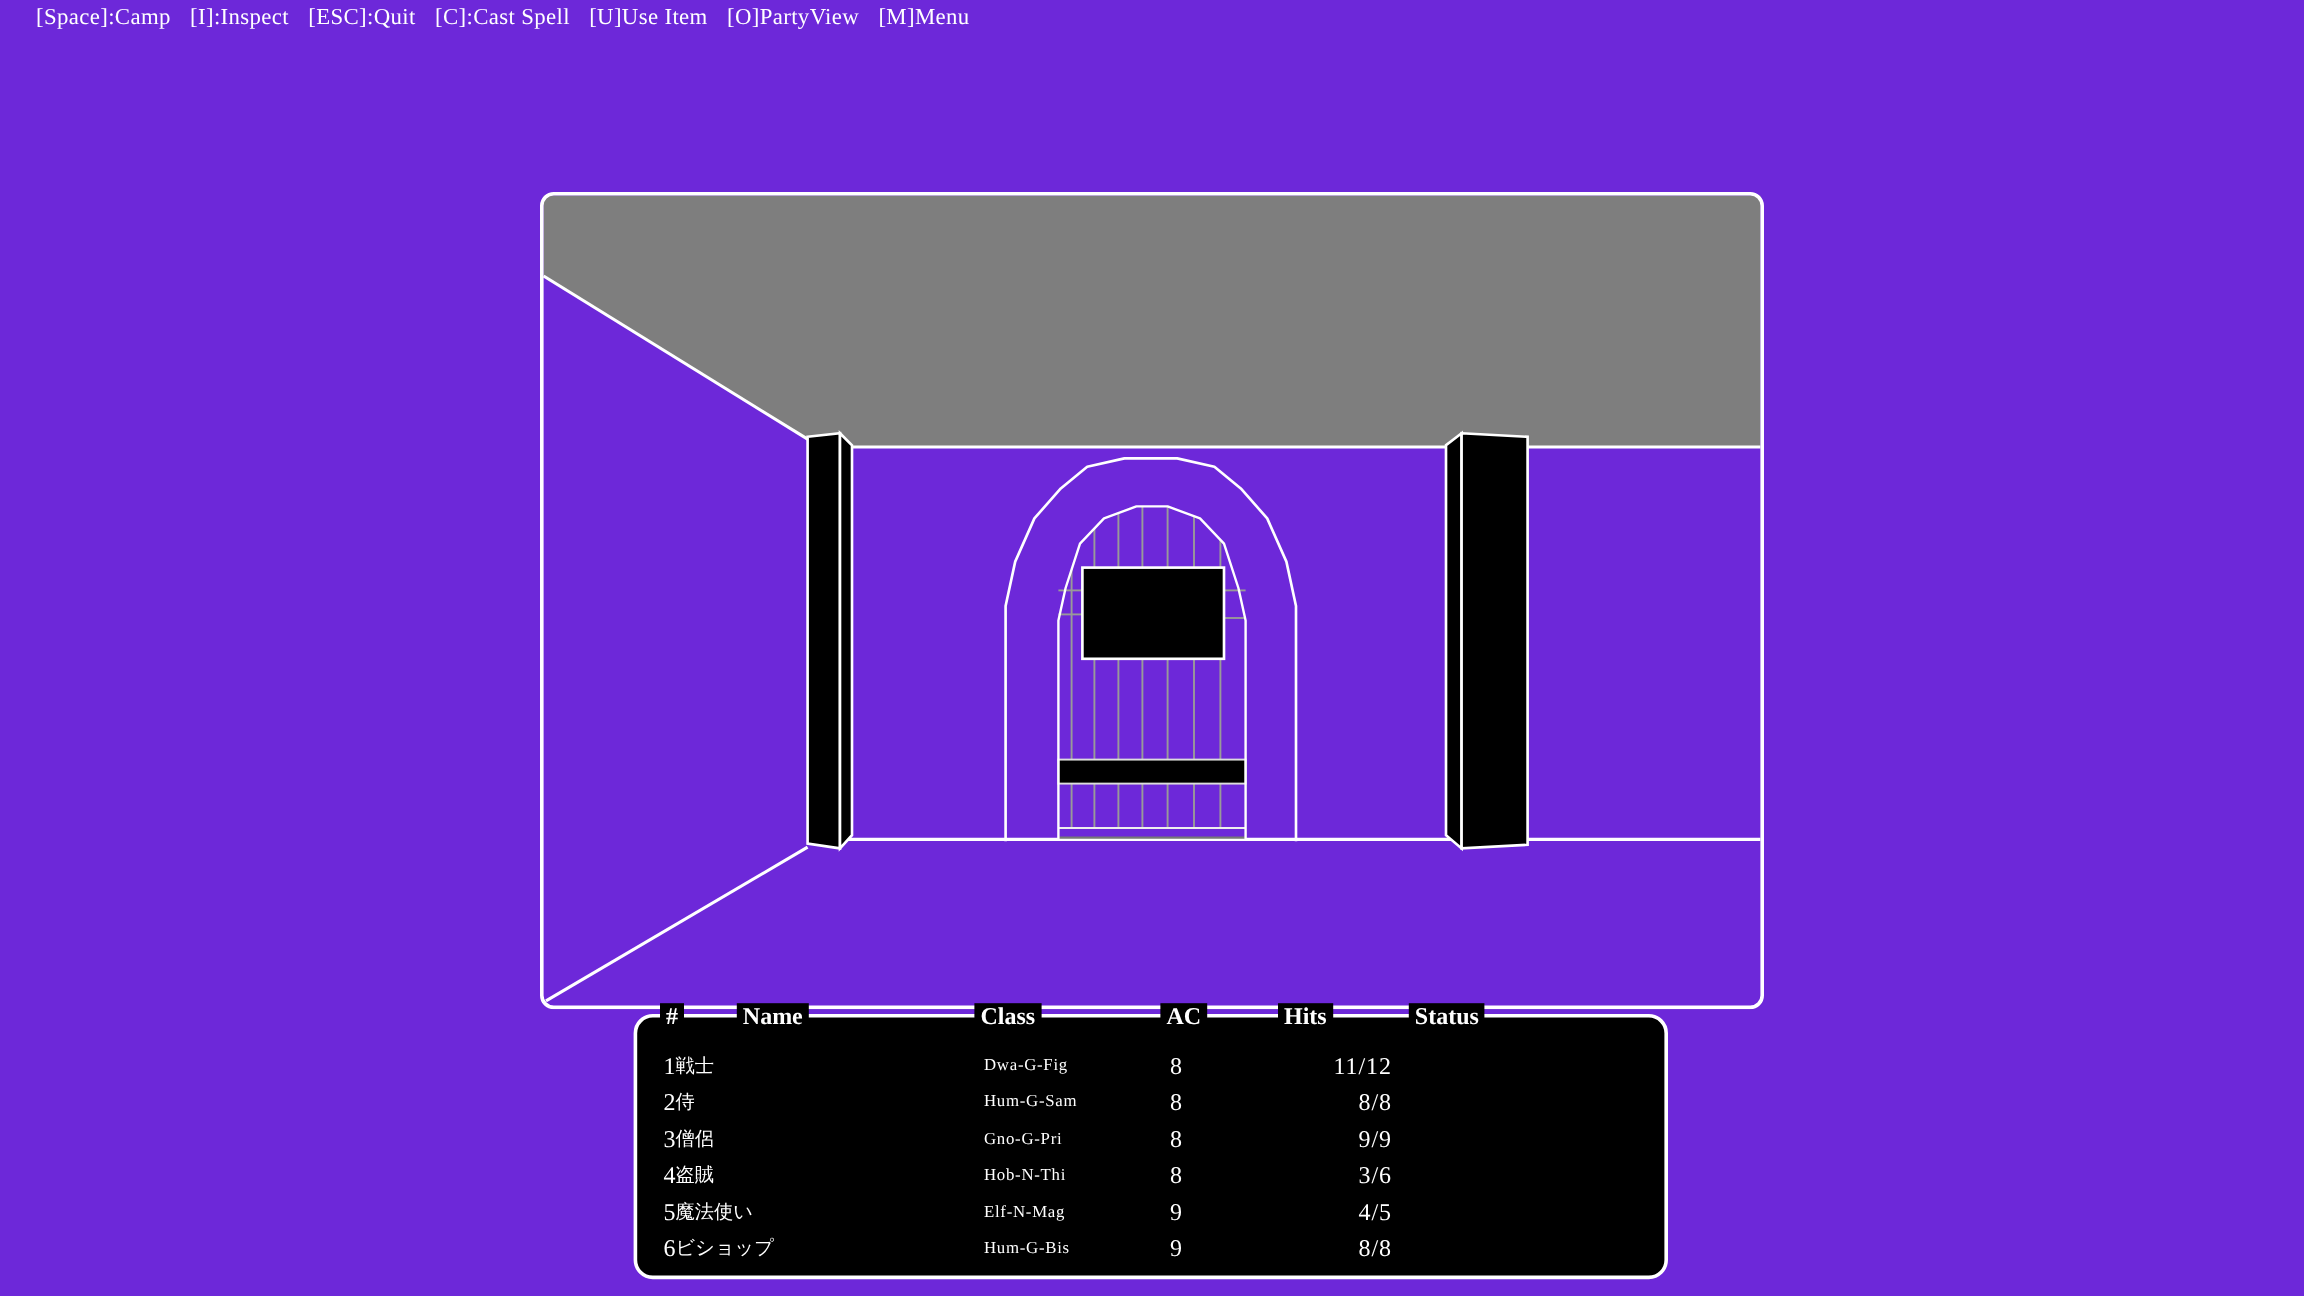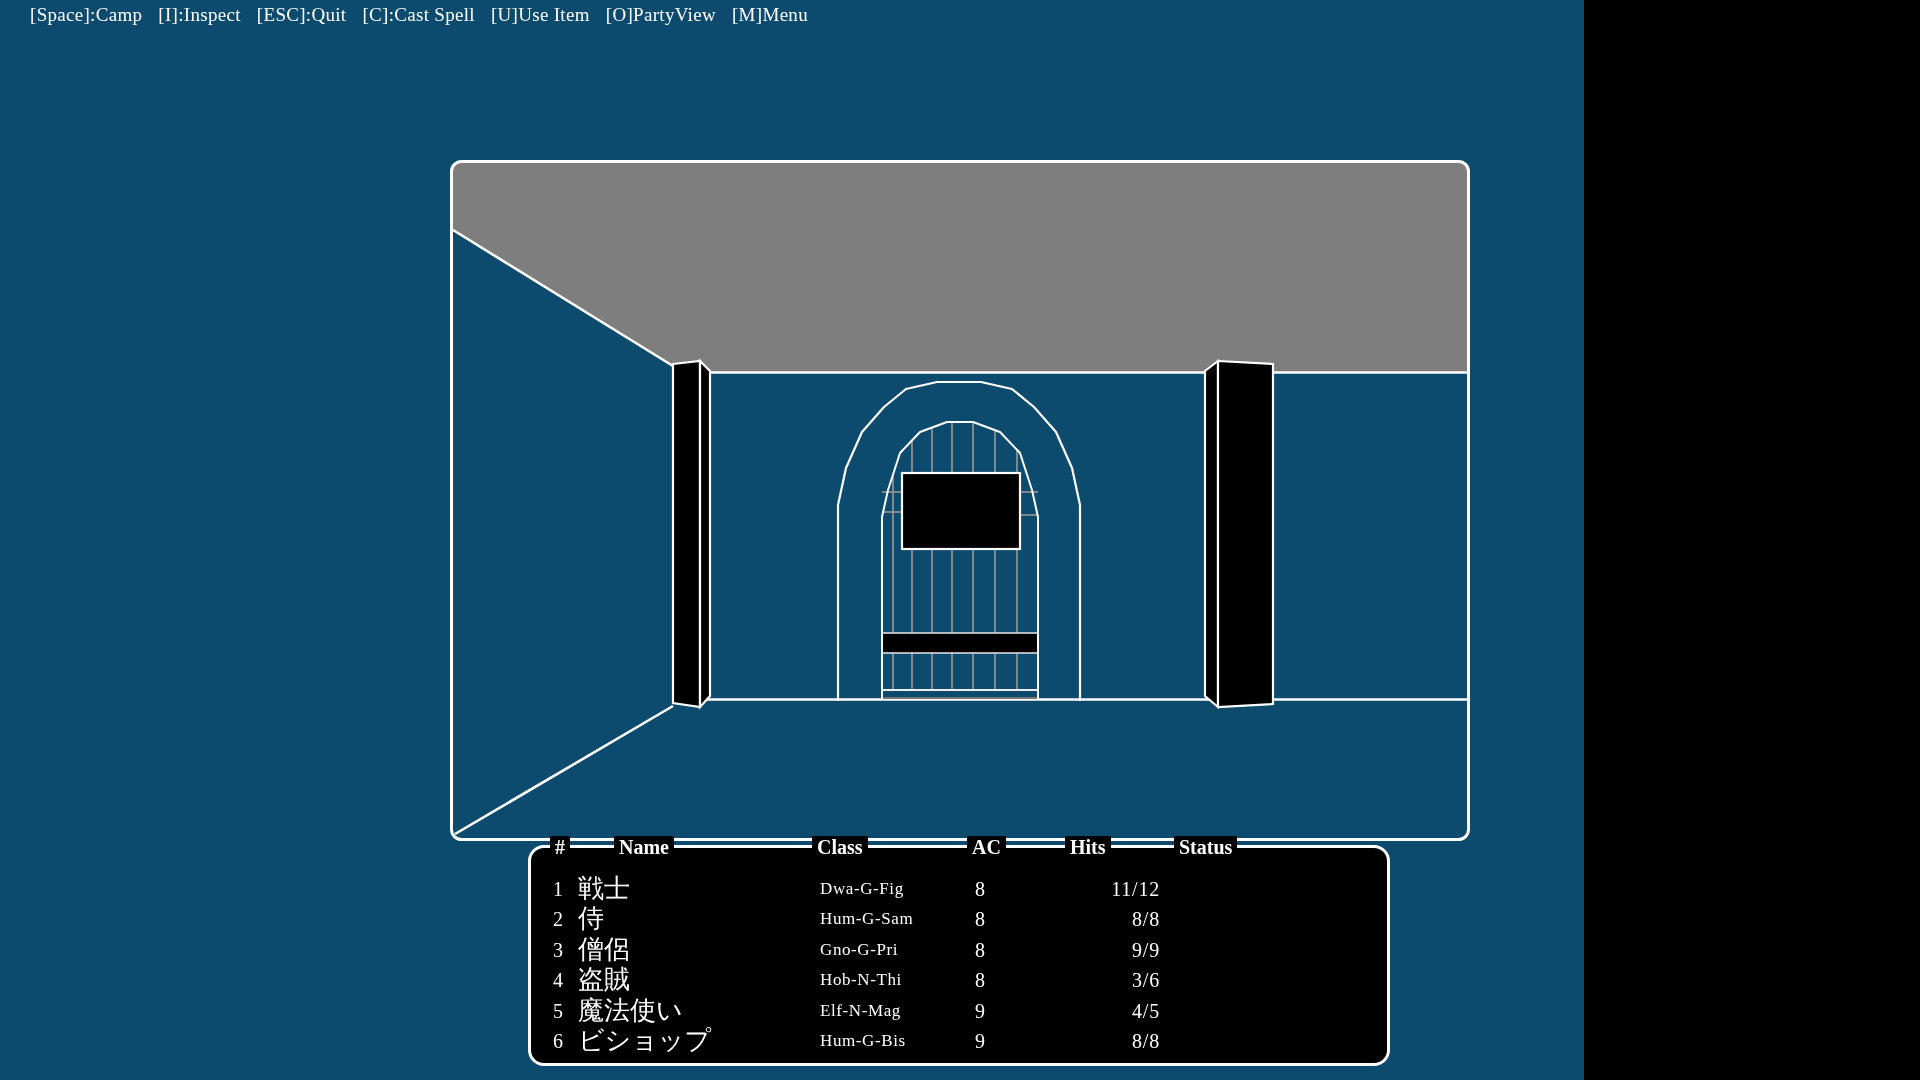--- a/index.html
+++ b/index.html
@@ -1,17 +1,17 @@
 <!DOCTYPE html>
 <html><head>
 <meta charset="utf-8">
 <style>
   html,body{margin:0;padding:0;background:#000;}
   .screen{
-    position:relative;width:1584px;height:1080px;background:#0c4a6e;overflow:hidden;
+    position:relative;width:1920px;height:1080px;background:#6d28d9;overflow:hidden;
     font-family:"Liberation Serif","DejaVu Serif",serif;color:#fff;
   }
   
   .menu-bar{
     position:absolute;left:30px;top:4px;height:26px;
     font-size:19px;letter-spacing:0.3px;white-space:nowrap;color:#fff;
   }
   .menu-bar .mi{margin-right:11px;}
   
   .viewport{position:absolute;left:450px;top:160px;}
@@ -21,22 +21,22 @@
     position:absolute;left:528px;top:845px;width:862px;height:221px;
     box-sizing:border-box;border:3px solid #fff;border-radius:16px;background:#000;
   }
   .pt-head{position:absolute;top:-12px;background:#000;padding:0 5px;
     font-size:20px;font-weight:bold;line-height:22px;white-space:nowrap;}
   .h-num{left:19px;} .h-name{left:43px;margin-left:40px;} .h-class{left:281px;}
   .h-ac{left:436px;} .h-hits{left:534px;} .h-status{left:643px;}
   .prow{position:absolute;left:0;width:100%;height:28px;}
   .cell{position:absolute;font-size:20px;line-height:28px;white-space:pre;}
   .c-num{left:16px;width:22px;text-align:center;}
-  .c-name{left:47px;font-size:26px;}
-  .c-class{left:289px;font-size:17px;letter-spacing:0.6px;}
+  .c-name{left:32px;font-size:16px;}
+  .c-class{left:289px;font-size:14px;letter-spacing:0.6px;}
   .c-ac{left:399px;width:100px;text-align:center;}
   .c-hits{left:479px;width:150px;text-align:right;letter-spacing:0.8px;}
   .c-status{left:649px;}
 </style>
 </head>
 <body>
 
 <div class="screen">
 
   <div class="menu-bar">

